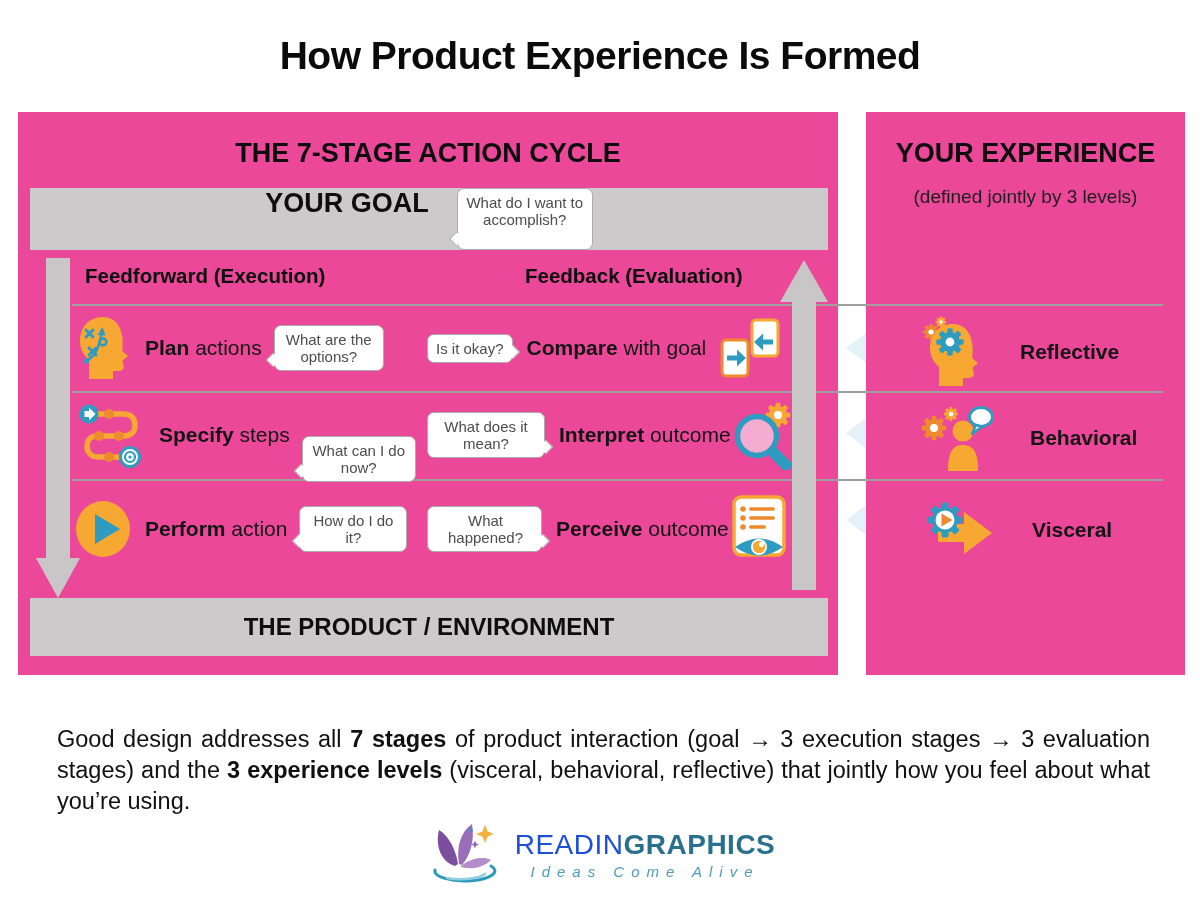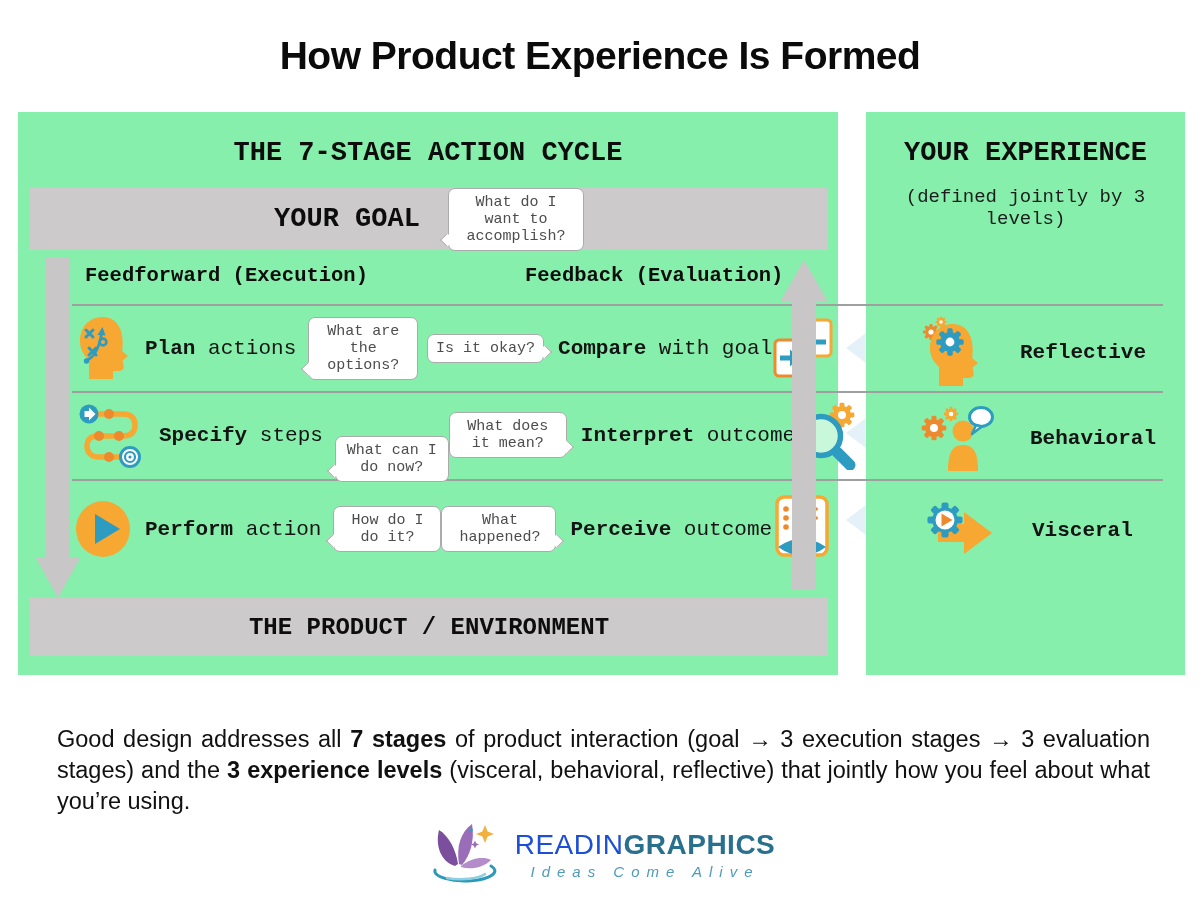--- a/index.html
+++ b/index.html
@@ -4,34 +4,34 @@
 <style>
   html,body{margin:0;padding:0;background:#fff;}
   .canvas{position:relative;width:1200px;height:892px;background:#fff;margin:0 auto;
           font-family:"Liberation Sans",sans-serif;color:#111;overflow:hidden;}
 
   
   .title{position:absolute;top:34px;left:0;width:100%;text-align:center;
          font-size:39px;font-weight:800;letter-spacing:-.5px;color:#0b0b0b;}
 
   
-  .panel{position:absolute;background:#86efac;font-family:Liberation Mono, monospace;}
+  .panel{position:absolute;background:#ec4899;}
   .left-panel{left:18px;top:112px;width:820px;height:563px;}
   .right-panel{left:866px;top:112px;width:319px;height:563px;}
 
   .cycle-heading{position:absolute;top:26px;left:0;width:100%;text-align:center;
                  font-size:27px;font-weight:800;color:#0d0d0d;}
   .exp-heading{position:absolute;top:26px;left:0;width:100%;text-align:center;
                font-size:27px;font-weight:800;color:#0d0d0d;}
   .exp-sub{position:absolute;top:74px;left:0;width:100%;text-align:center;
            font-size:19px;color:#1c1c1c;}
 
   
   .goal-bar{position:absolute;left:12px;top:76px;width:798px;height:62px;background:#CCCACA;
-            display:flex;align-items:center;justify-content:center;gap:28px;z-index:2;}
+            display:flex;justify-content:center;gap:28px;z-index:2;}
   .goal-label{font-size:27px;font-weight:800;color:#0d0d0d;}
   .product-bar{position:absolute;left:12px;top:486px;width:798px;height:58px;background:#CCCACA;
                display:flex;align-items:center;justify-content:center;
                font-size:24px;font-weight:800;color:#0d0d0d;z-index:2;}
 
   
   .col-head{position:absolute;font-size:20.5px;font-weight:800;color:#0d0d0d;top:152px;}
   .col-head.ff{left:67px;}
   .col-head.fb{left:507px;}
 

